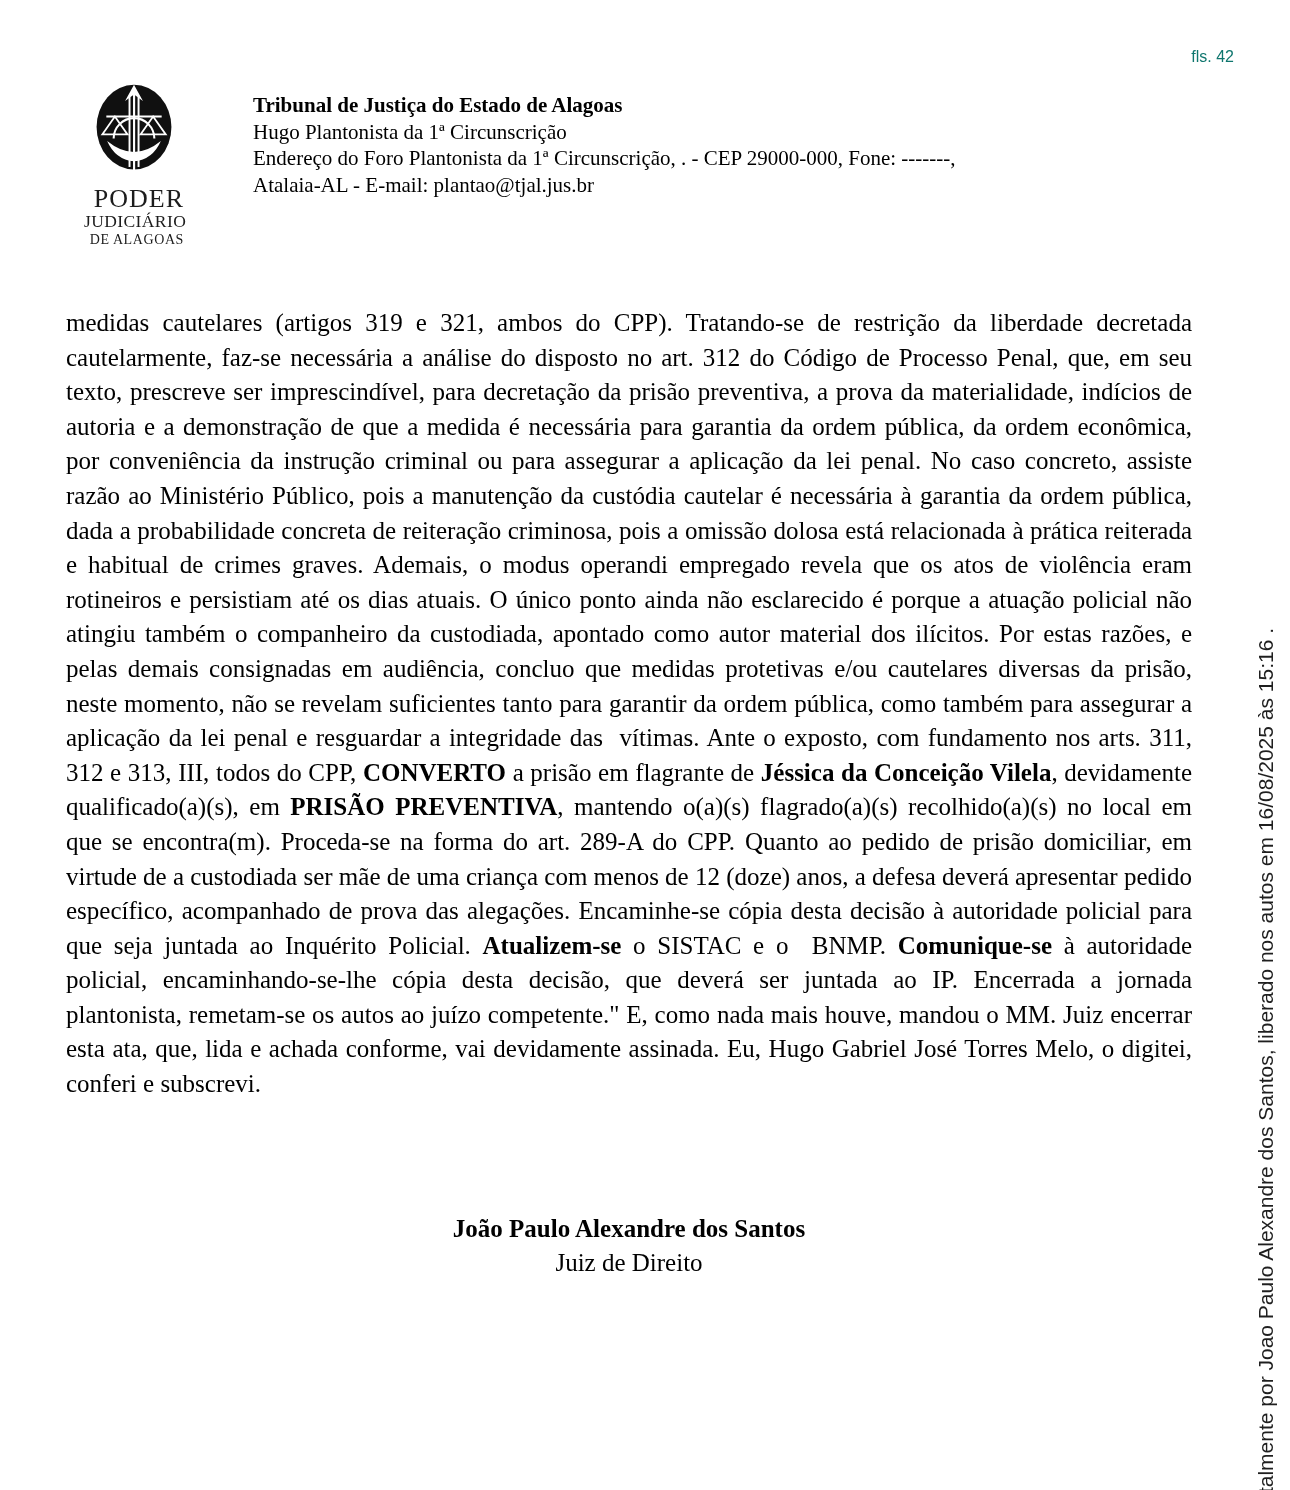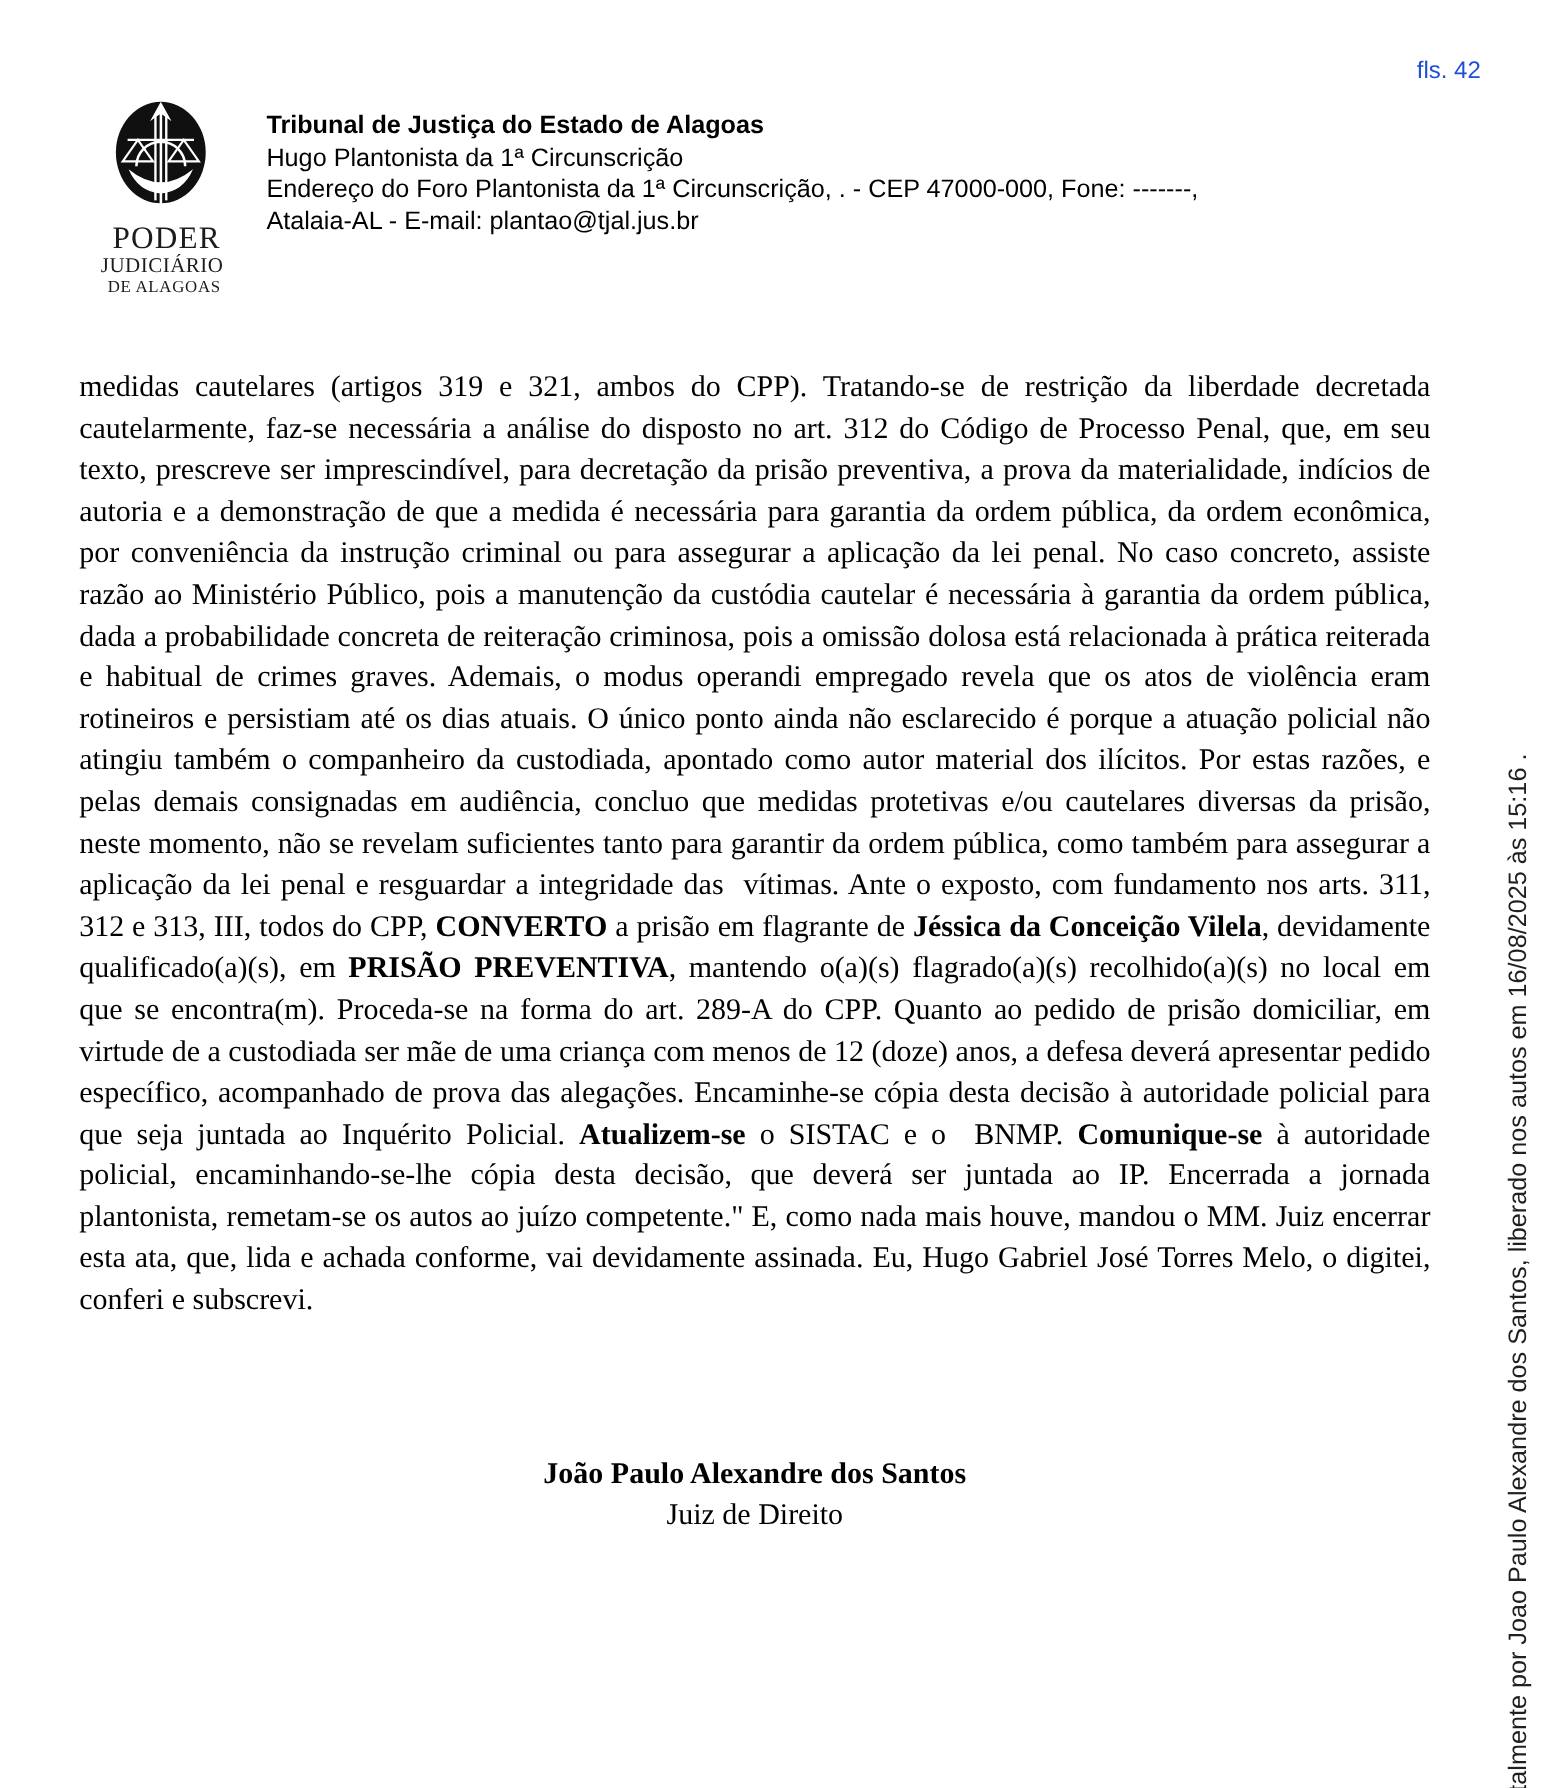--- a/index.html
+++ b/index.html
@@ -11,22 +11,22 @@
     overflow: hidden;
     color: #000;
   }
 
   
   .fls {
     position: absolute;
     top: 48px;
     right: 56px;
     font-family: "Liberation Sans", sans-serif;
-    font-size: 20px;
-    color: #1d4ed8;
+    font-size: 16px;
+    color: #0f766e;
   }
 
   
   .letterhead {
     position: absolute;
     top: 82px;
     left: 84px;
     display: flex;
     align-items: flex-start;
   }
@@ -39,25 +39,26 @@
   .logo-emblem { display: block; margin: 2px auto 6px auto; }
   .logo-caption {
     font-family: "Liberation Serif", serif;
     color: #1c1c1c;
   }
   .cap-line-1 { font-size: 26px; line-height: 26px; letter-spacing: 1px; }
   .cap-line-2 { font-size: 17.5px; line-height: 19px; letter-spacing: 0.4px; }
   .cap-line-3 { font-size: 14px; line-height: 18px; letter-spacing: 0.6px; }
 
   .org-block {
-    font-family: Liberation Sans, sans-serif;
+    font-family: Liberation Serif, serif;
     font-size: 21px;
     line-height: 26.5px;
     padding-top: 10px;
     white-space: nowrap;
+    margin-left: 31px;
   }
   .org-line.bold { font-weight: bold; }
 
   
   .body-text {
     position: absolute;
     top: 306px;
     left: 66px;
     width: 1126px;
     font-family: "Liberation Serif", serif;
@@ -119,21 +120,21 @@
       <div class="logo-caption">
         <div class="cap-line-1">PODER</div>
         <div class="cap-line-2">JUDICIÁRIO</div>
         <div class="cap-line-3">DE ALAGOAS</div>
       </div>
     </div>
 
     <div class="org-block">
       <div class="org-line bold">Tribunal de Justiça do Estado de Alagoas</div>
       <div class="org-line">Hugo Plantonista da 1ª Circunscrição</div>
-      <div class="org-line">Endereço do Foro Plantonista da 1ª Circunscrição, . - CEP 47000-000, Fone: -------,</div>
+      <div class="org-line">Endereço do Foro Plantonista da 1ª Circunscrição, . - CEP 29000-000, Fone: -------,</div>
       <div class="org-line">Atalaia-AL - E-mail: plantao@tjal.jus.br</div>
     </div>
   </header>
 
   <main class="body-text"><span>medidas cautelares (artigos 319 e 321, ambos do CPP). Tratando-se de restrição da liberdade decretada cautelarmente, faz-se necessária a análise do disposto no art. 312 do Código de Processo Penal, que, em seu texto, prescreve ser imprescindível, para decretação da prisão preventiva, a prova da materialidade, indícios de autoria e a demonstração de que a medida é necessária para garantia da ordem pública, da ordem econômica, por conveniência da instrução criminal ou para assegurar a aplicação da lei penal. No caso concreto, assiste razão ao Ministério Público, pois a manutenção da custódia cautelar é necessária à garantia da ordem pública, dada a probabilidade concreta de reiteração criminosa, pois a omissão dolosa está relacionada à prática reiterada e habitual de crimes graves. Ademais, o </span><span class="i">modus operandi</span><span> empregado revela que os atos de violência eram rotineiros e persistiam até os dias atuais. O único ponto ainda não esclarecido é porque a atuação policial não atingiu também o companheiro da custodiada, apontado como autor material dos ilícitos. Por estas razões, e pelas demais consignadas em audiência, concluo que medidas protetivas e/ou cautelares diversas da prisão, neste momento, não se revelam suficientes tanto para garantir da ordem pública, como também para assegurar a aplicação da lei penal e resguardar a integridade das  vítimas. Ante o exposto, com fundamento nos arts. 311, 312 e 313, III, todos do CPP, </span><span class="b">CONVERTO</span><span> a prisão em flagrante de </span><span class="b">Jéssica da Conceição Vilela</span><span>, devidamente qualificado(a)(s), em </span><span class="b">PRISÃO PREVENTIVA</span><span>, mantendo o(a)(s) flagrado(a)(s) recolhido(a)(s) no local em que se encontra(m). Proceda-se na forma do art. 289-A do CPP. Quanto ao pedido de prisão domiciliar, em virtude de a custodiada ser mãe de uma criança com menos de 12 (doze) anos, a defesa deverá apresentar pedido específico, acompanhado de prova das alegações. Encaminhe-se cópia desta decisão à autoridade policial para que seja juntada ao Inquérito Policial. </span><span class="b">Atualizem-se</span><span> o SISTAC e o  BNMP. </span><span class="b">Comunique-se</span><span> à autoridade policial, encaminhando-se-lhe cópia desta decisão, que deverá ser juntada ao IP. Encerrada a jornada plantonista, remetam-se os autos ao juízo competente." E, como nada mais houve, mandou o MM. Juiz encerrar esta ata, que, lida e achada conforme, vai devidamente assinada. Eu, Hugo Gabriel José Torres Melo, o digitei, conferi e subscrevi.</span></main>
 
   <div class="signature">
     <div class="sig-name">João Paulo Alexandre dos Santos</div>
     <div class="sig-title">Juiz de Direito</div>
   </div>

